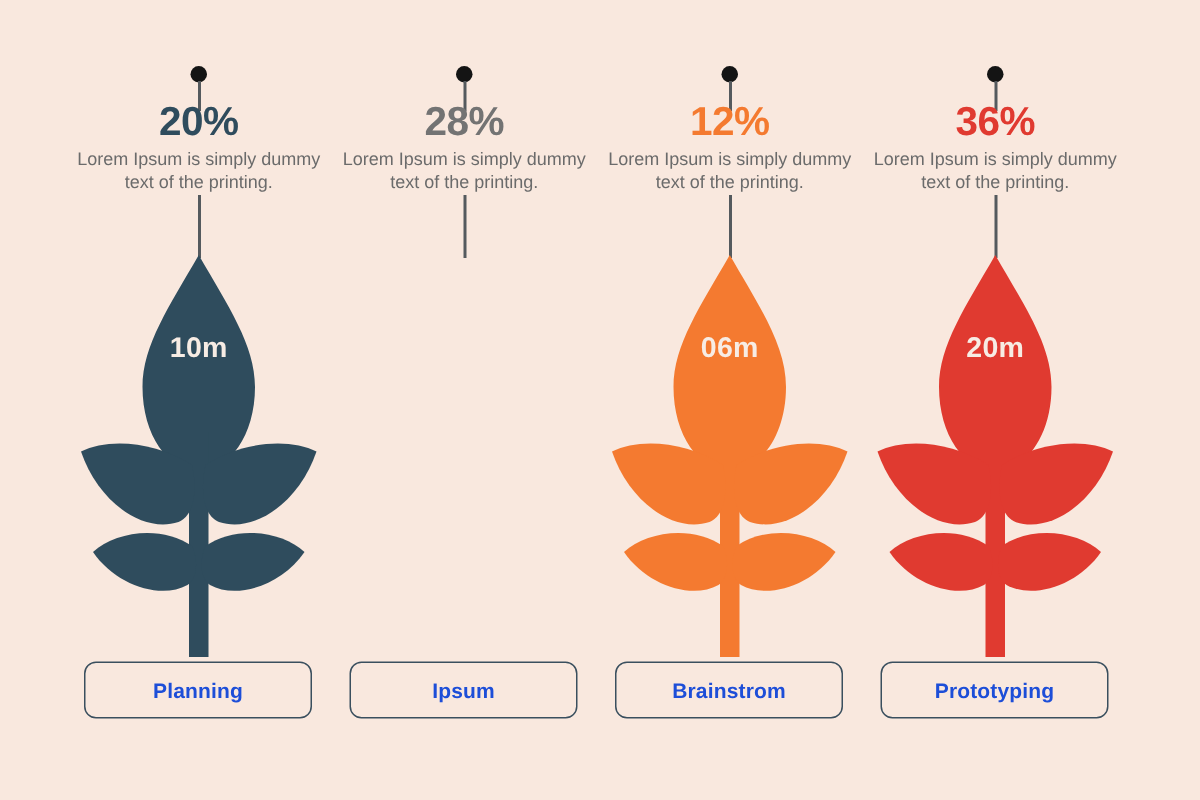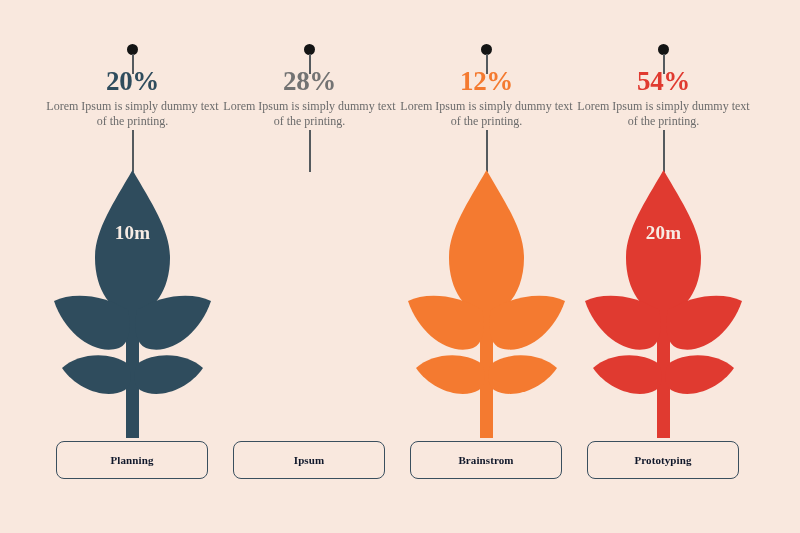--- a/index.html
+++ b/index.html
@@ -14,21 +14,20 @@
     background: #f9e8de;
     font-family: "Liberation Sans", sans-serif;
     -webkit-font-smoothing: antialiased;
   }
 
   #infographic {
     position: relative;
     width: 800px;
     height: 457px;
     background: #f9e8de;
-    font-family: Liberation Serif, serif;
   }
 
   .column {
     position: absolute;
     top: 0;
     width: 175px;
     height: 533px;
   }
 
   
@@ -119,23 +118,23 @@
     height: 38px;
     box-sizing: border-box;
     border: 1.6px solid #3a4f5e;
     border-radius: 8px;
     display: flex;
     align-items: center;
     justify-content: center;
     background: transparent;
   }
   .label-text {
-    font-size: 11px;
+    font-size: 14px;
     font-weight: bold;
-    color: #0f172a;
+    color: #1d4ed8;
     letter-spacing: 0.1px;
   }
 </style>
 </head>
 <body>
 
 <div id="infographic">
 
   <div class="column" style="left:45px;">
     <div class="pin-dot"></div>
@@ -187,31 +186,32 @@
       <svg viewBox="0 0 175 270" xmlns="http://www.w3.org/2000/svg">
         <g fill="#f47a30">
           <path d="M87.5 2 C 68 36, 50 62, 50 90 C 50 122, 67 146, 87.5 146 C 108 146, 125 122, 125 90 C 125 62, 107 36, 87.5 2 Z"></path>
           <rect x="81" y="120" width="13" height="150"></rect>
           <path d="M83 142 C 58 126, 27 124, 9 133 C 20 166, 50 188, 74 180 C 84 176, 87 160, 83 142 Z"></path>
           <path d="M92 142 C 117 126, 148 124, 166 133 C 155 166, 125 188, 101 180 C 91 176, 88 160, 92 142 Z"></path>
           <path d="M83 196 C 63 182, 32 186, 17 200 C 32 222, 62 232, 80 222 C 87 217, 87 205, 83 196 Z"></path>
           <path d="M92 196 C 112 182, 143 186, 158 200 C 143 222, 113 232, 95 222 C 88 217, 88 205, 92 196 Z"></path>
         </g>
       </svg>
+      <div class="leaf-value">06m</div>
     </div>
 
     <div class="label-box">
       <span class="label-text">Brainstrom</span>
     </div>
   </div>
 
   <div class="column" style="left:576px;">
     <div class="pin-dot"></div>
     <div class="pin-line-top"></div>
-    <div class="percent" style="color:#e03a30;">54%</div>
+    <div class="percent" style="color:#e03a30;">36%</div>
     <div class="desc">Lorem Ipsum is simply dummy text of the printing.</div>
     <div class="pin-line-bottom"></div>
 
     <div class="plant">
       <svg viewBox="0 0 175 270" xmlns="http://www.w3.org/2000/svg">
         <g fill="#e03a30">
           <path d="M87.5 2 C 68 36, 50 62, 50 90 C 50 122, 67 146, 87.5 146 C 108 146, 125 122, 125 90 C 125 62, 107 36, 87.5 2 Z"></path>
           <rect x="81" y="120" width="13" height="150"></rect>
           <path d="M83 142 C 58 126, 27 124, 9 133 C 20 166, 50 188, 74 180 C 84 176, 87 160, 83 142 Z"></path>
           <path d="M92 142 C 117 126, 148 124, 166 133 C 155 166, 125 188, 101 180 C 91 176, 88 160, 92 142 Z"></path>

